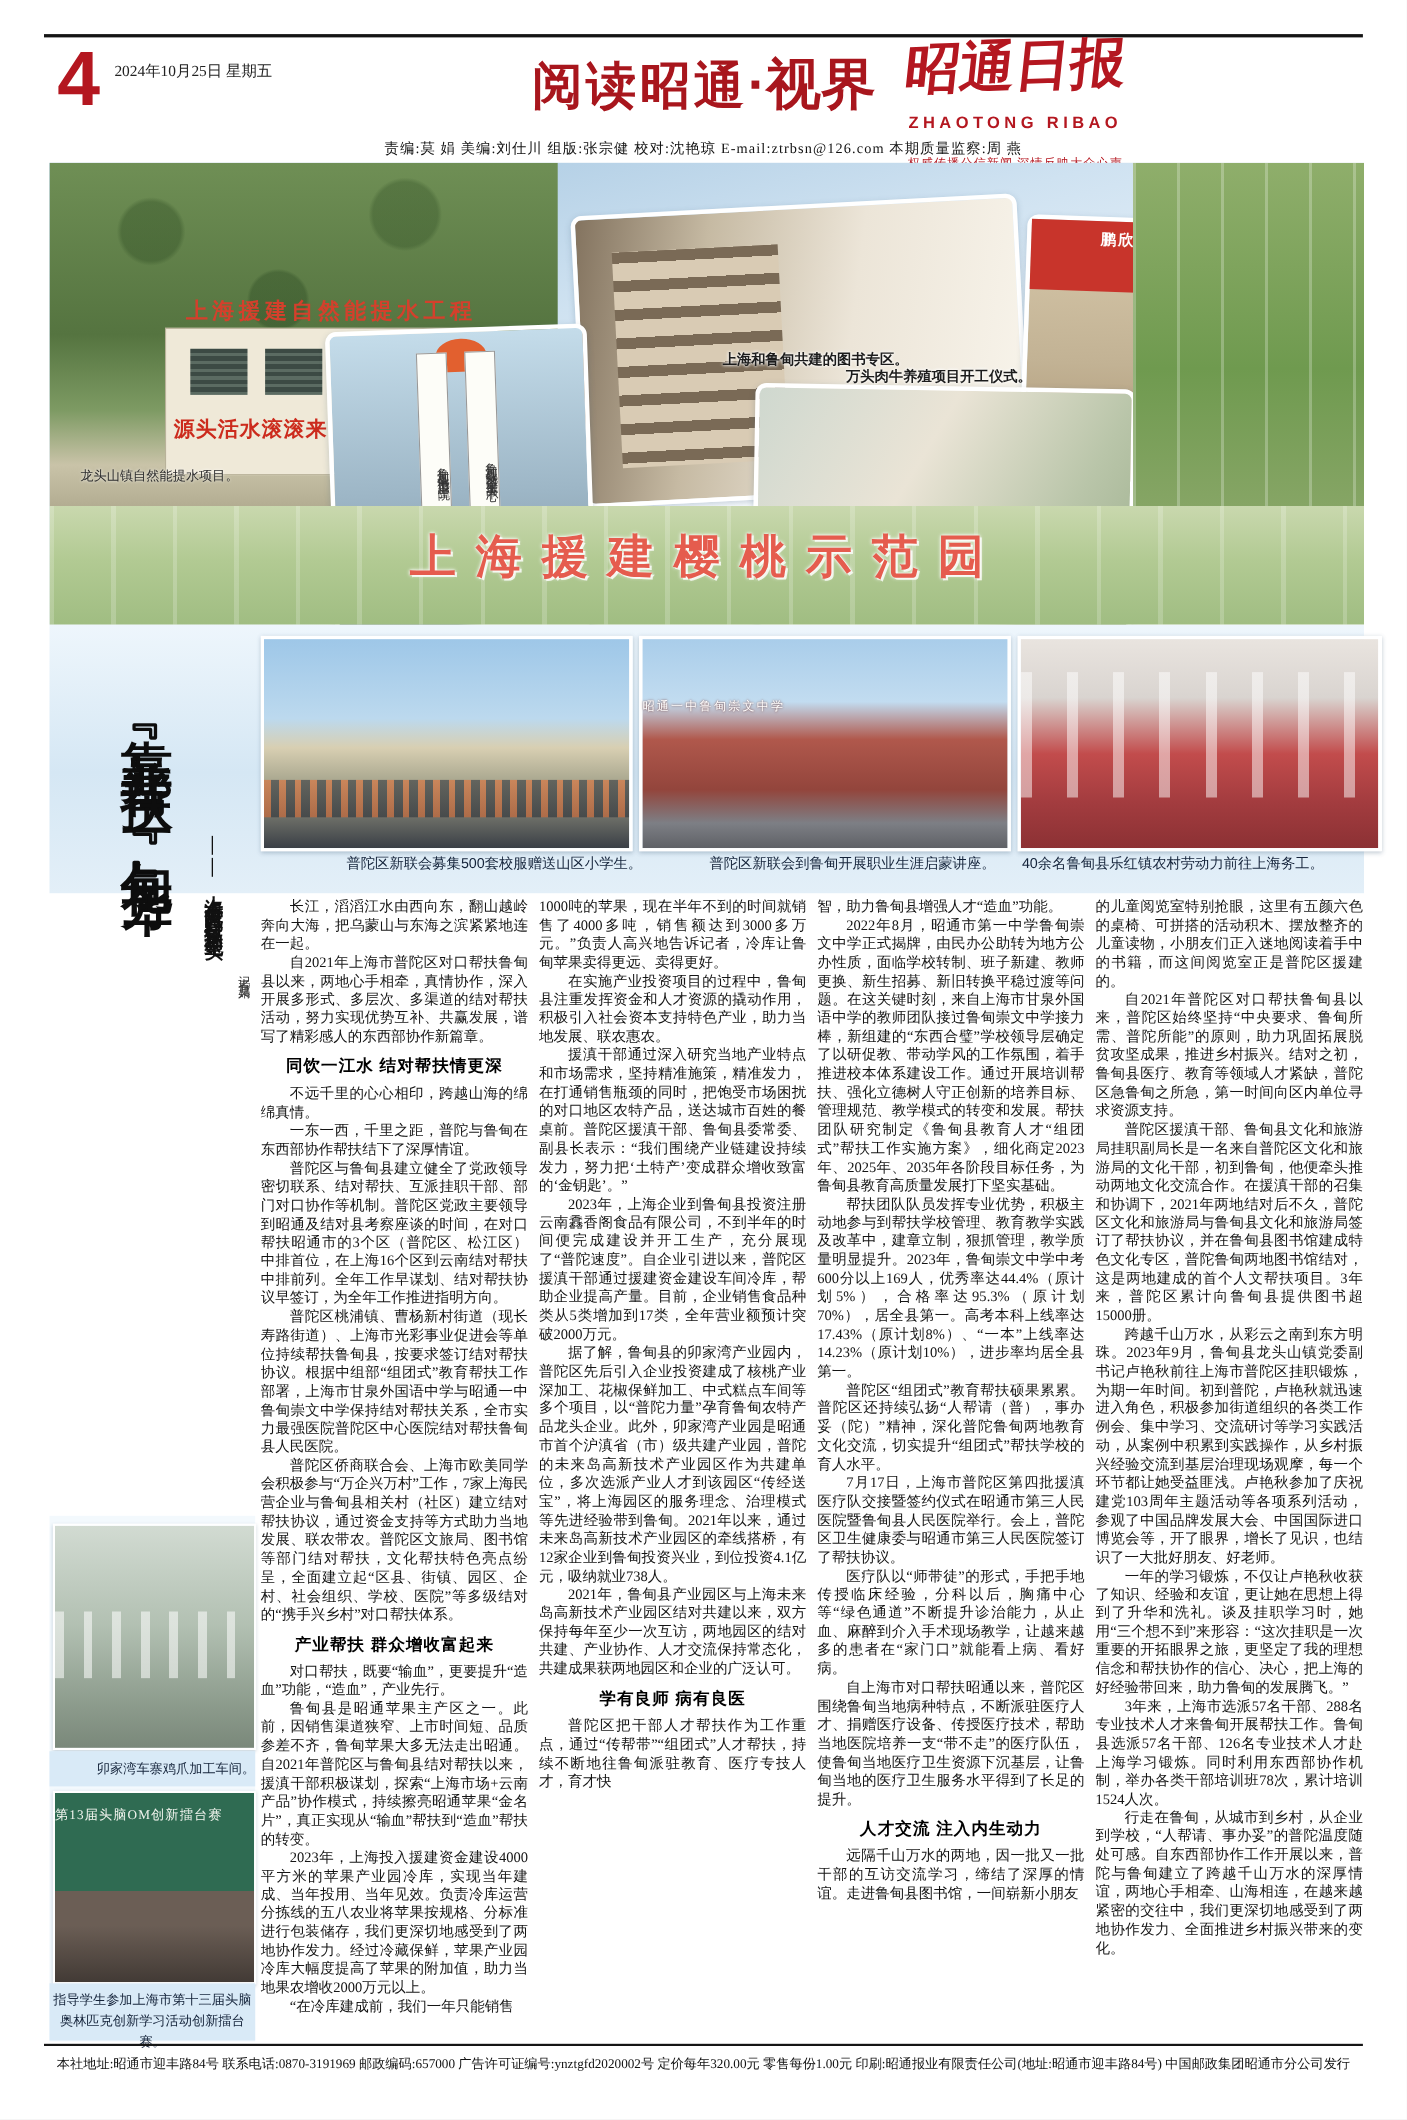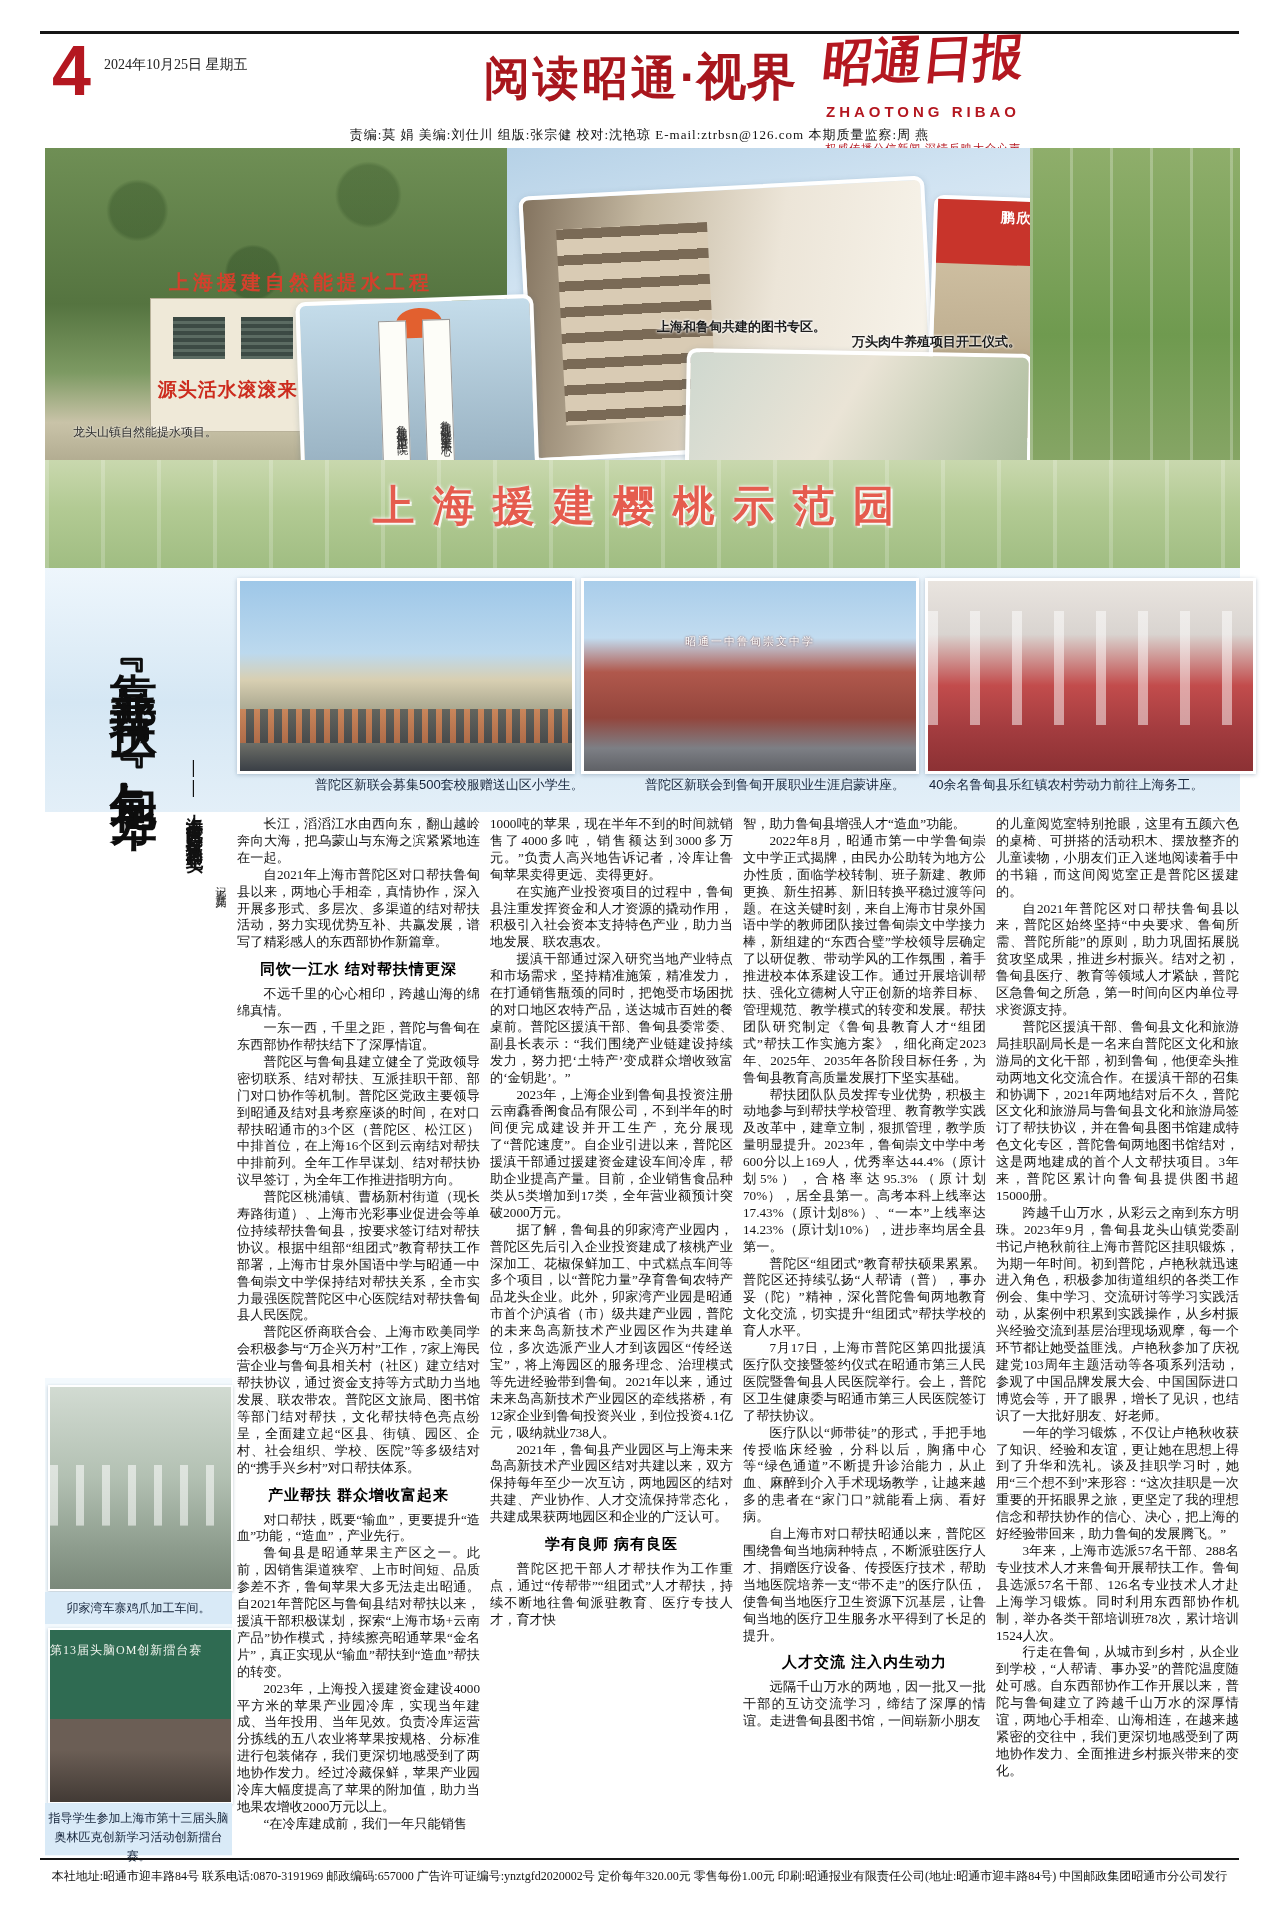--- a/index.html
+++ b/index.html
@@ -55,58 +55,58 @@
     writing-mode:vertical-rl;font-size:11px;letter-spacing:2px;color:#333;text-align:center;}
   .plq1{left:78px;} .plq2{left:122px;}
   .ribbon{position:absolute;left:96px;top:6px;width:46px;height:30px;background:#e2602f;border-radius:50% 50% 10% 10%;}
   .ph-future{left:640px;top:203px;width:338px;height:212px;transform:rotate(1deg);
     background:linear-gradient(120deg,#cfd8cf 0%,#eae4d6 40%,#b9c5a9 75%,#9eb08e 100%);}
   .ph-orchard{left:985px;top:0;width:210px;height:312px;
     background:repeating-linear-gradient(90deg,rgba(255,255,255,.25) 0 3px,rgba(0,0,0,0) 3px 40px),
       linear-gradient(180deg,#8fae6b 0%,#6f9a4f 60%,#86a565 100%);}
   .fan-cap{font-family:"Liberation Sans",sans-serif;font-weight:bold;font-size:13px;color:#1c1c1c;
     text-shadow:0 0 3px #fff,0 0 3px #fff;white-space:nowrap;}
-  .cap-lib{left:612px;top:170px;} .cap-gb{left:807px;top:185px;}
+  .cap-lib{left:612px;top:170px;} .cap-gb{left:724px;top:185px;}
   .cap-health{left:452px;top:318px;} .cap-future{left:928px;top:316px;}
   .orchard-band{left:0;top:312px;width:1195px;height:108px;
     background:repeating-linear-gradient(90deg,rgba(255,255,255,.2) 0 4px,rgba(0,0,0,0) 4px 56px),
       linear-gradient(180deg,#c9d8ae 0%,#b2ca93 45%,#a0bd82 100%);}
   .cherry{position:absolute;left:0;top:18px;width:100%;text-align:center;font-family:"Liberation Sans",sans-serif;
     font-weight:bold;font-size:42px;letter-spacing:18px;color:#e55c4e;
     text-shadow:0 0 2px #fff,0 0 4px #fff,2px 2px 0 rgba(255,255,255,.8);}
   
   .band{left:45px;top:568px;width:1195px;height:244px;
     background:linear-gradient(180deg,#eef6fc 0%,#d5e7f4 55%,#e3eff8 100%);}
   .prph{position:absolute;top:10px;height:190px;border:3px solid #fff;box-shadow:0 1px 4px rgba(50,80,110,.3);}
   .pr1{left:192px;width:332px;background:
     repeating-linear-gradient(90deg,rgba(226,105,47,.55) 0 6px,rgba(40,44,52,.55) 6px 14px) 0 82%/100% 18% no-repeat,
     linear-gradient(180deg,#9ec7e8 0%,#bcd9ee 38%,#d8cfb2 52%,#a9a78f 68%,#3a3f46 100%);}
   .pr2{left:536px;width:332px;background:
     linear-gradient(180deg,#a9cdea 0%,#c2dcf0 30%,#b0584c 48%,#93453c 72%,#7d7f85 88%,#5f6166 100%);}
-  .pr2 .schoolsign{position:absolute;left:0;top:28%;width:100%;text-align:center;color:#fff;
+  .pr2 .schoolsign{position:absolute;left:0;top:28%;width:100%;color:#fff;
     font-size:11px;letter-spacing:2px;text-shadow:0 0 2px #703028;}
   .pr3{left:880px;width:325px;background:
     repeating-linear-gradient(90deg,rgba(255,255,255,.5) 0 10px,rgba(0,0,0,0) 10px 42px) 0 40%/100% 60% no-repeat,
     linear-gradient(180deg,#e9e4df 0%,#d9d4d0 28%,#c24c4c 55%,#a33c3f 78%,#8c3134 100%);}
   .prcap{position:absolute;top:208px;font-family:"Liberation Sans",sans-serif;font-size:13px;color:#14233a;white-space:nowrap;}
   .prcap1{left:270px;} .prcap2{left:600px;} .prcap3{left:884px;}
   
   .htitle{left:94px;top:636px;height:760px;width:72px;writing-mode:vertical-rl;
     font-family:"Liberation Sans",sans-serif;font-weight:bold;font-size:47px;letter-spacing:7px;color:#0d0d0d;}
   .hsub{left:180px;top:760px;height:540px;width:26px;writing-mode:vertical-rl;
     font-size:17px;font-weight:bold;color:#111;letter-spacing:3px;}
   .hby{left:212px;top:878px;height:110px;width:16px;writing-mode:vertical-rl;font-size:11px;color:#333;letter-spacing:2px;}
   
   .railbg{left:45px;top:1378px;width:187px;height:478px;background:#f3f9fd;}
   .sp{position:absolute;border:2px solid #fff;box-shadow:0 1px 3px rgba(50,80,110,.3);}
   .sp1{left:48px;top:1385px;width:181px;height:202px;background:
     repeating-linear-gradient(90deg,rgba(255,255,255,.55) 0 8px,rgba(0,0,0,0) 8px 26px) 0 55%/100% 30% no-repeat,
     linear-gradient(180deg,#d2dbd2 0%,#b2c0b2 45%,#8d9c8d 80%,#7a887a 100%);}
   .spcap1{left:45px;top:1592px;width:187px;height:32px;background:#d9eaf7;
-    font-size:12px;color:#14233a;text-align:center;line-height:32px;font-family:"Liberation Sans",sans-serif;}
+    font-size:12px;color:#14233a;text-align:right;line-height:32px;font-family:"Liberation Sans",sans-serif;}
   .sp2{left:48px;top:1628px;width:181px;height:172px;background:linear-gradient(180deg,#2f6b52 0 52%,#6b5e55 52% 70%,#423a35 100%);}
   .chalk{position:absolute;left:0;top:12px;width:100%;text-align:left;color:#f2f5ef;font-size:12px;letter-spacing:1px;}
   .spcap2{left:45px;top:1803px;width:187px;height:52px;background:#d9eaf7;font-size:12px;color:#14233a;
     text-align:center;line-height:1.6;font-family:"Liberation Sans",sans-serif;padding-top:6px;box-sizing:border-box;}
   
   .article{left:237px;top:816px;width:1003px;height:1040px;display:flex;gap:10px;}
   .col{width:243px;height:1040px;overflow:hidden;}
   .col p{margin:0;text-indent:2em;font-size:13.2px;line-height:16.9px;text-align:justify;color:#141414;}
   .col p.noindent{text-indent:0;}
   .col h3{margin:9px 0 7px 0;text-align:center;font-family:"Liberation Sans",sans-serif;

